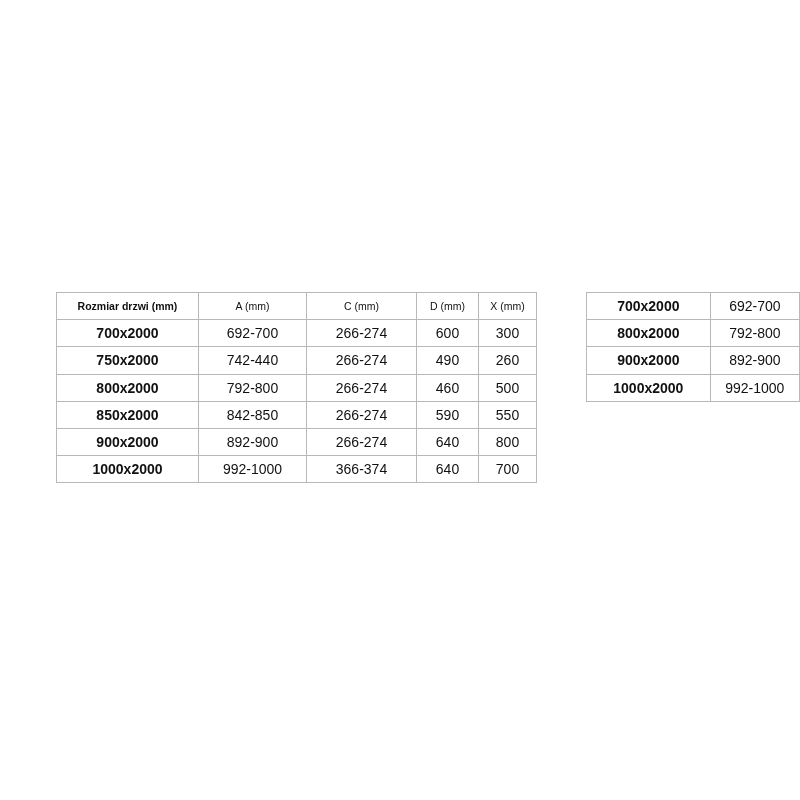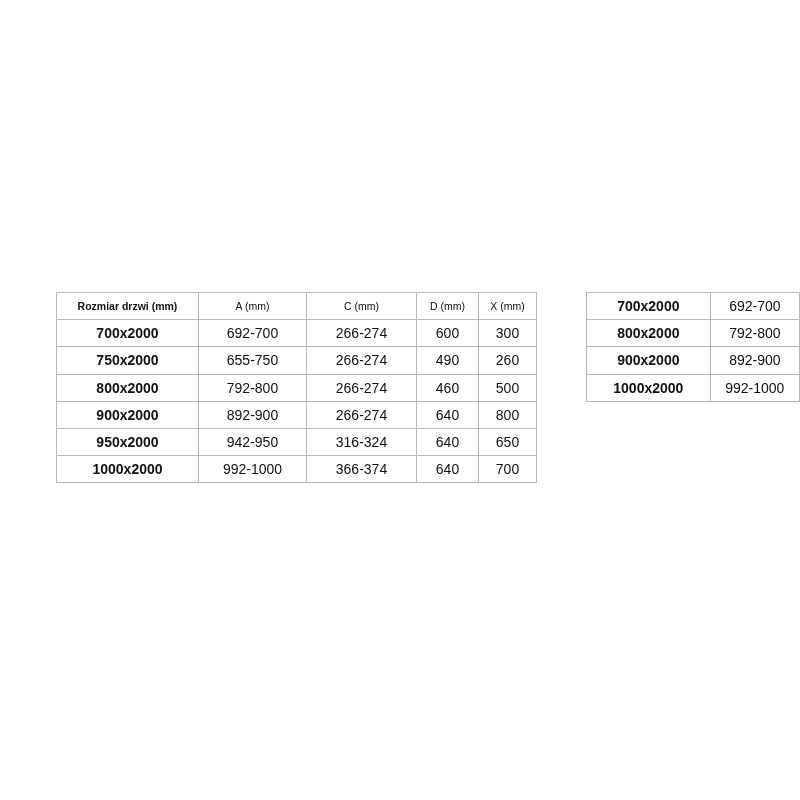--- a/index.html
+++ b/index.html
@@ -99,45 +99,45 @@
         </tr>
         <tr>
           <td>700x2000</td>
           <td>692-700</td>
           <td>266-274</td>
           <td>600</td>
           <td>300</td>
         </tr>
         <tr>
           <td>750x2000</td>
-          <td>655-750</td>
+          <td>742-440</td>
           <td>266-274</td>
           <td>490</td>
           <td>260</td>
         </tr>
         <tr>
           <td>800x2000</td>
           <td>792-800</td>
           <td>266-274</td>
           <td>460</td>
           <td>500</td>
         </tr>
         <tr>
+          <td>850x2000</td>
+          <td>842-850</td>
+          <td>266-274</td>
+          <td>590</td>
+          <td>550</td>
+        </tr>
+        <tr>
           <td>900x2000</td>
           <td>892-900</td>
           <td>266-274</td>
           <td>640</td>
           <td>800</td>
-        </tr>
-        <tr>
-          <td>950x2000</td>
-          <td>942-950</td>
-          <td>316-324</td>
-          <td>640</td>
-          <td>650</td>
         </tr>
         <tr>
           <td>1000x2000</td>
           <td>992-1000</td>
           <td>366-374</td>
           <td>640</td>
           <td>700</td>
         </tr>
       </tbody>
     </table>

